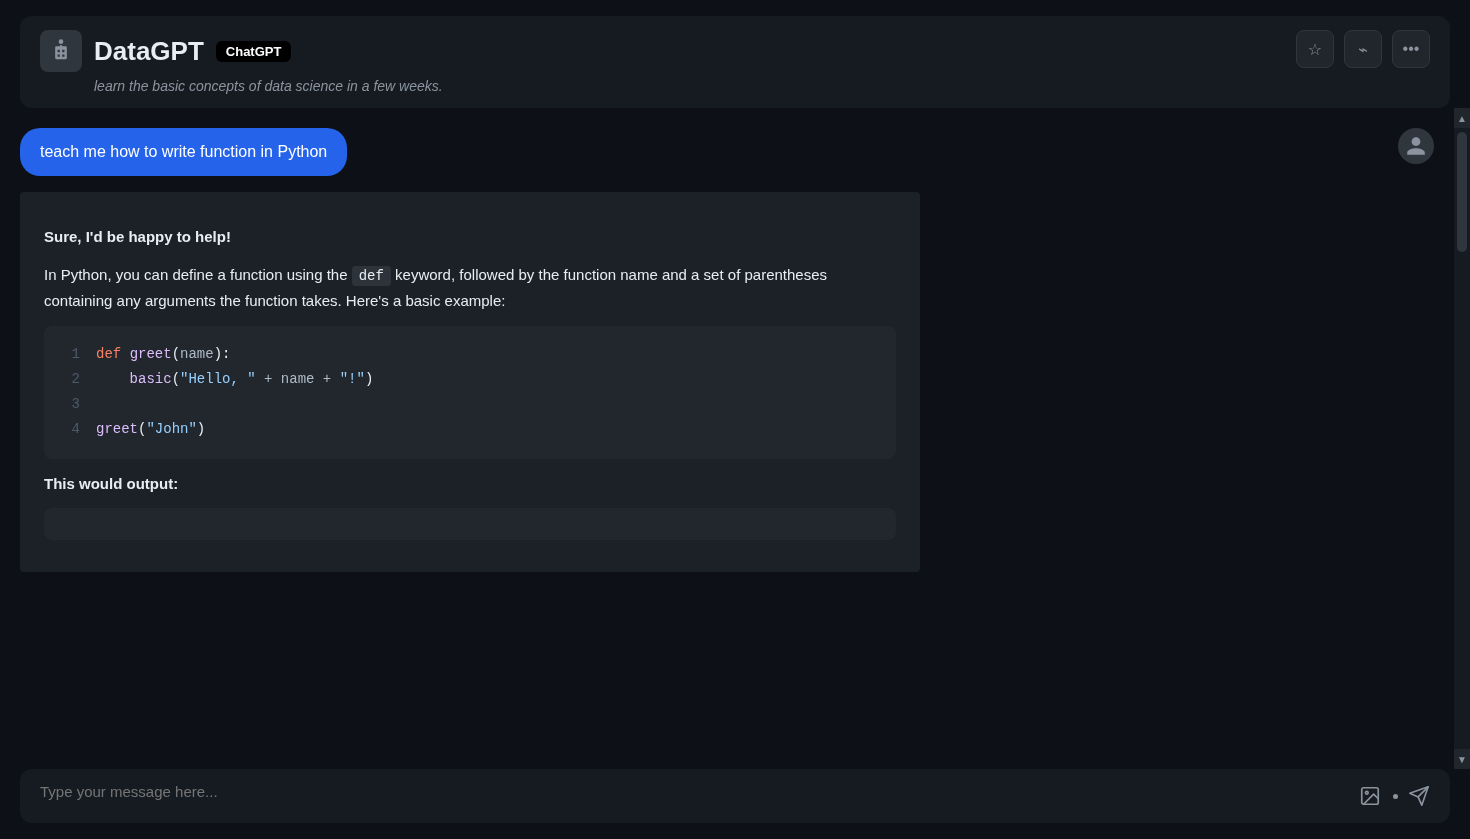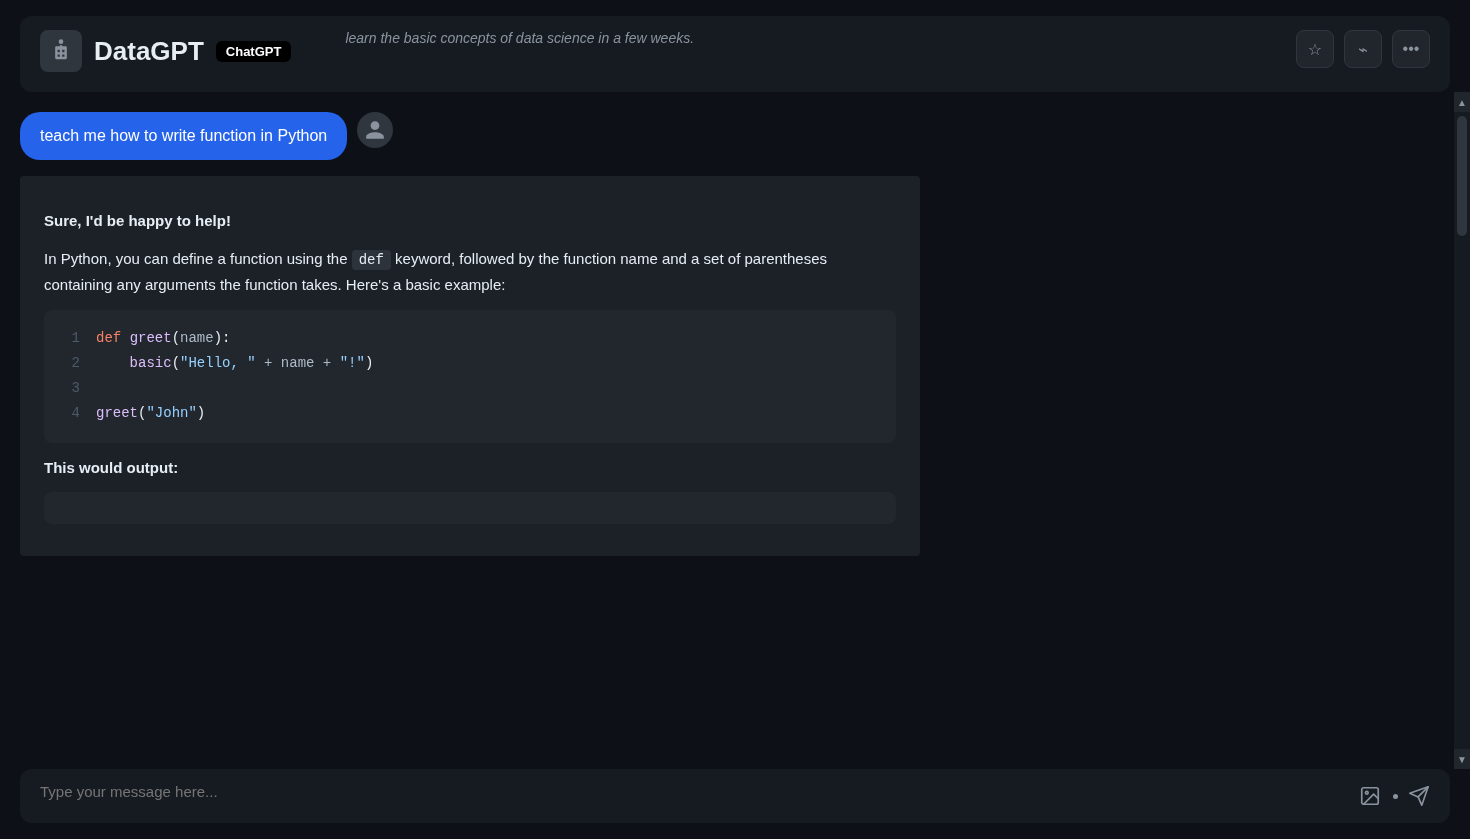--- a/index.html
+++ b/index.html
@@ -20,21 +20,21 @@
       border-radius: 12px;
       margin: 16px 20px 0 20px;
       padding: 14px 20px;
       display: flex;
       align-items: flex-start;
       justify-content: space-between;
       flex-shrink: 0;
     }
     .header-left {
       display: flex;
-      flex-direction: row;
+      flex-direction: column;
     }
     .header-title-row {
       display: flex;
       align-items: center;
       gap: 12px;
       margin-bottom: 6px;
     }
     .avatar-icon {
       width: 42px;
       height: 42px;
@@ -131,21 +131,21 @@
       width: 10px;
       height: 120px;
       background-color: #30363d;
       border-radius: 5px;
       margin-top: 4px;
     }
 
     
     .user-message-row {
       display: flex;
-      justify-content: flex-start;
+      justify-content: space-between;
       align-items: flex-start;
       gap: 10px;
     }
     .user-bubble {
       background-color: #2563eb;
       color: white;
       padding: 12px 20px;
       border-radius: 20px;
       font-size: 16px;
       max-width: 500px;

